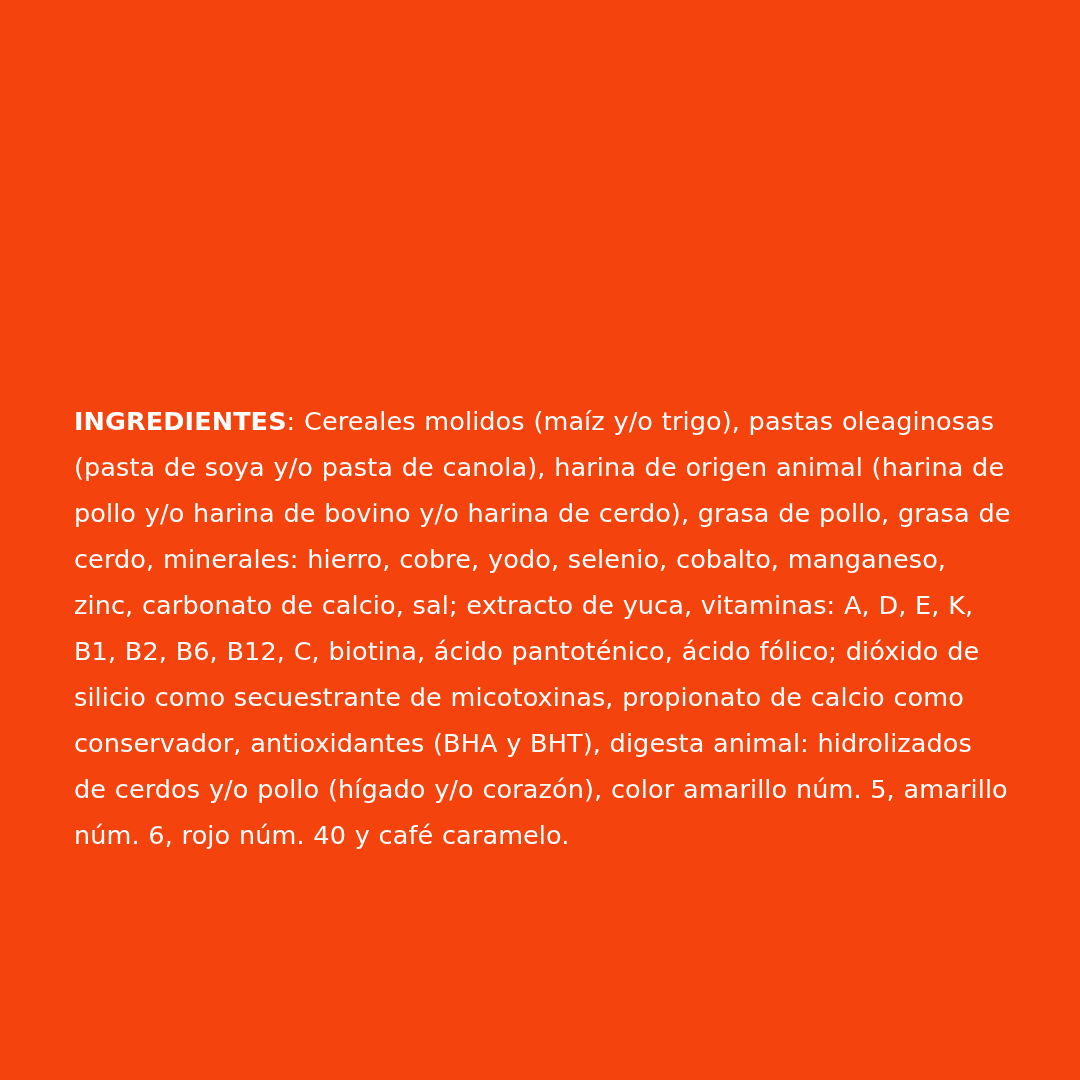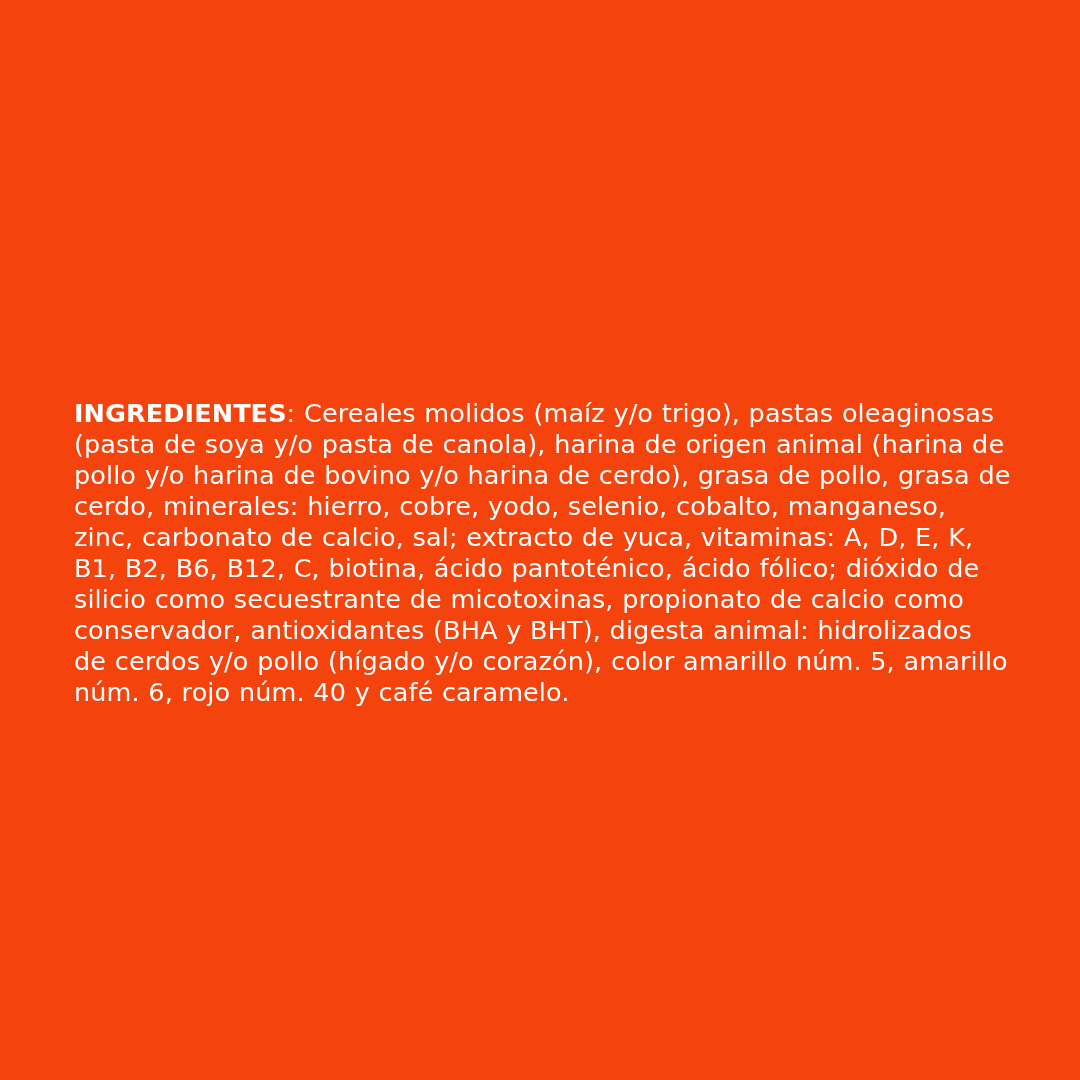--- a/index.html
+++ b/index.html
@@ -24,21 +24,21 @@
   .ingredients-block {
     position: absolute;
     left: 74px;
     top: 398px;
     width: 938px;
   }
   .ingredients-text {
     color: #ffffff;
     font-family: "DejaVu Sans", sans-serif;
     font-size: 25.5px;
-    line-height: 31px;
+    line-height: 46px;
     letter-spacing: 0.1px;
     font-weight: 500;
     text-align: left;
     margin: 0;
     word-spacing: 0.5px;
   }
   .ingredients-text .heading {
     font-weight: 700;
   }
 </style>

